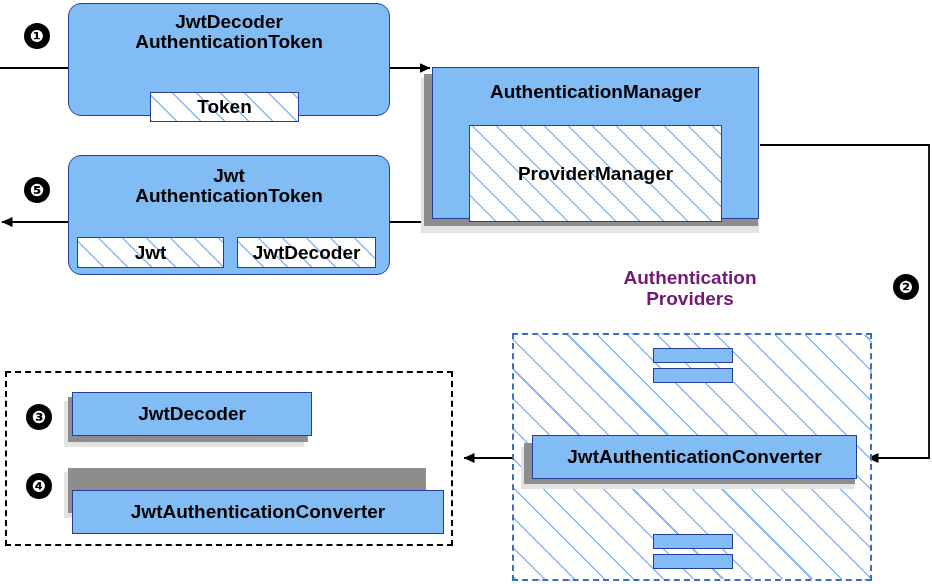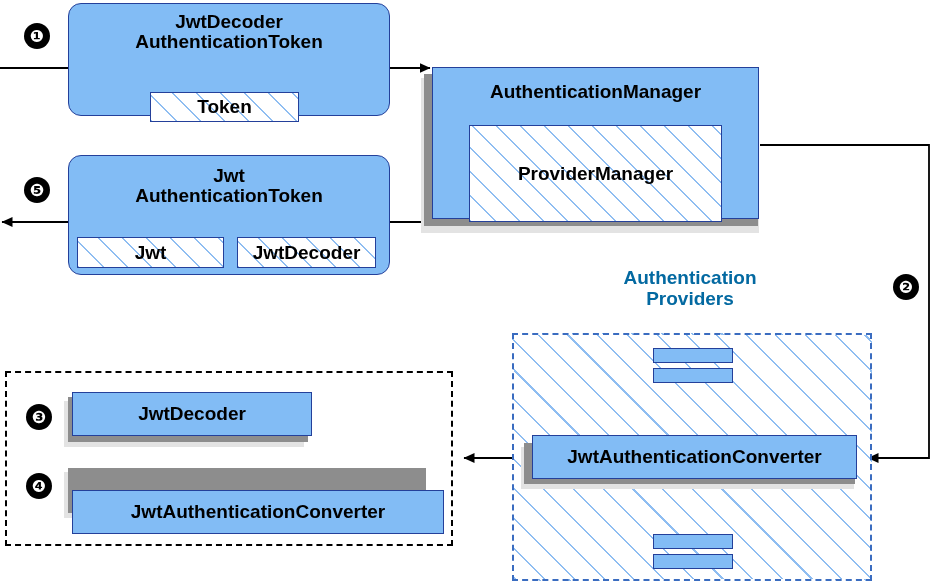--- a/index.html
+++ b/index.html
@@ -111,21 +111,21 @@
     line-height:1;
     z-index:8;
     font-family:"DejaVu Sans", sans-serif;
   }
 
   
   .caption{
     position:absolute;
     font-weight:bold;
     text-align:center;
-    color:#0369a1;
+    color:#701a75;
     line-height:1.1;
     z-index:6;
   }
 
   .t-title{ font-size:19px; }
   .t-slot{ font-size:19px; }
   .t-mid{ font-size:19px; }
 </style>
 </head>
 <body>

